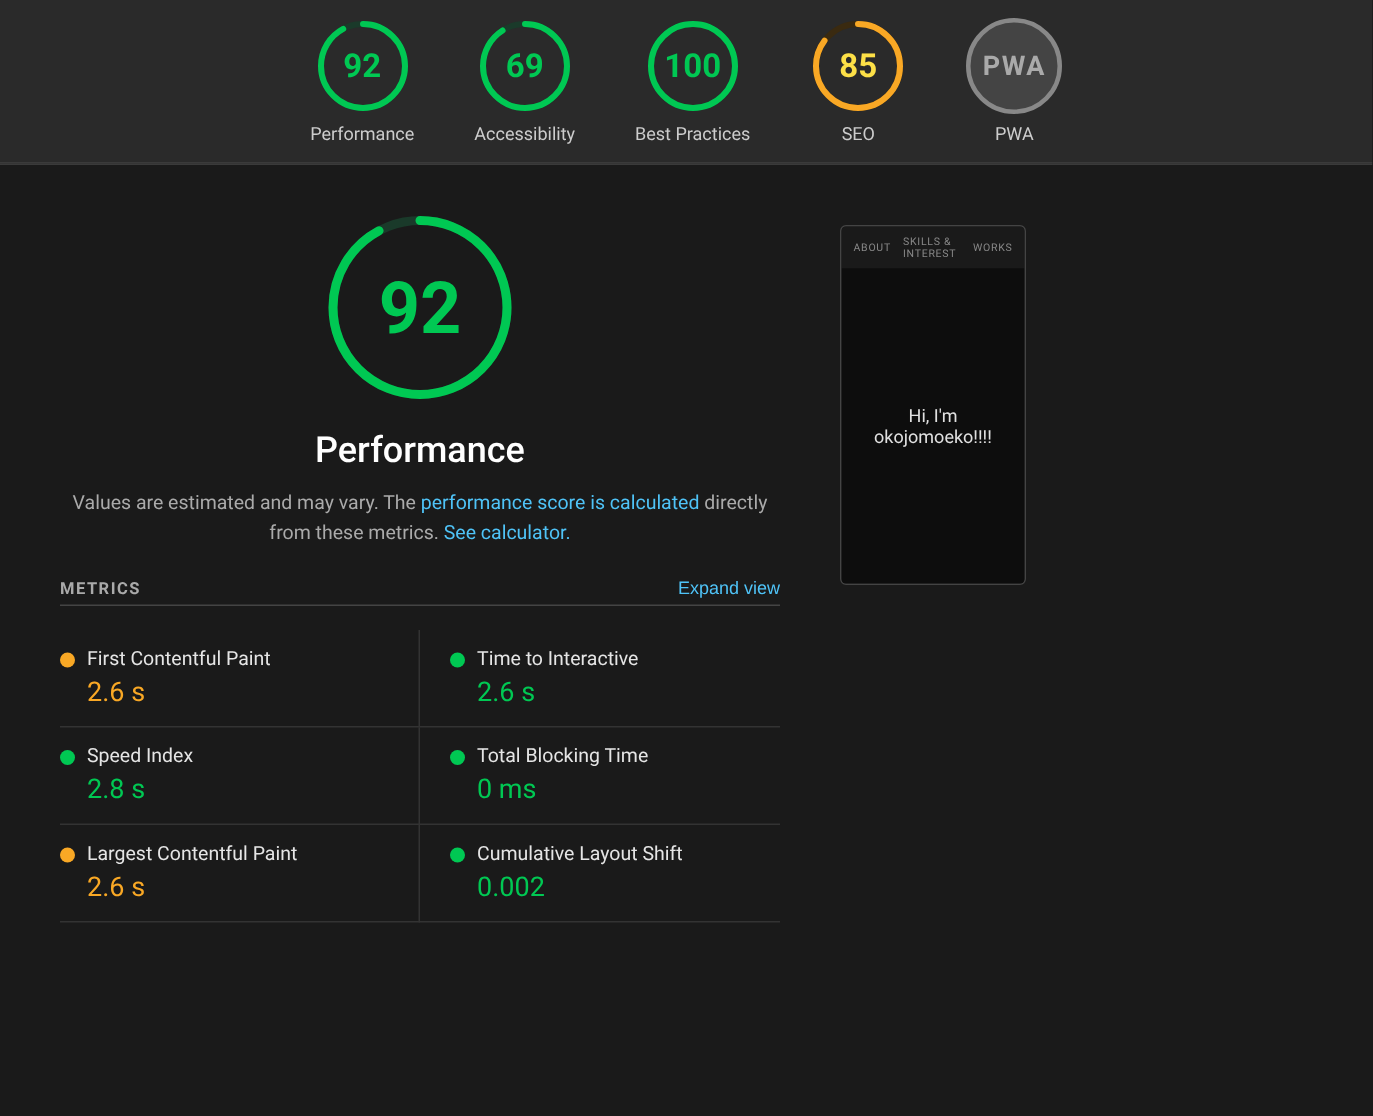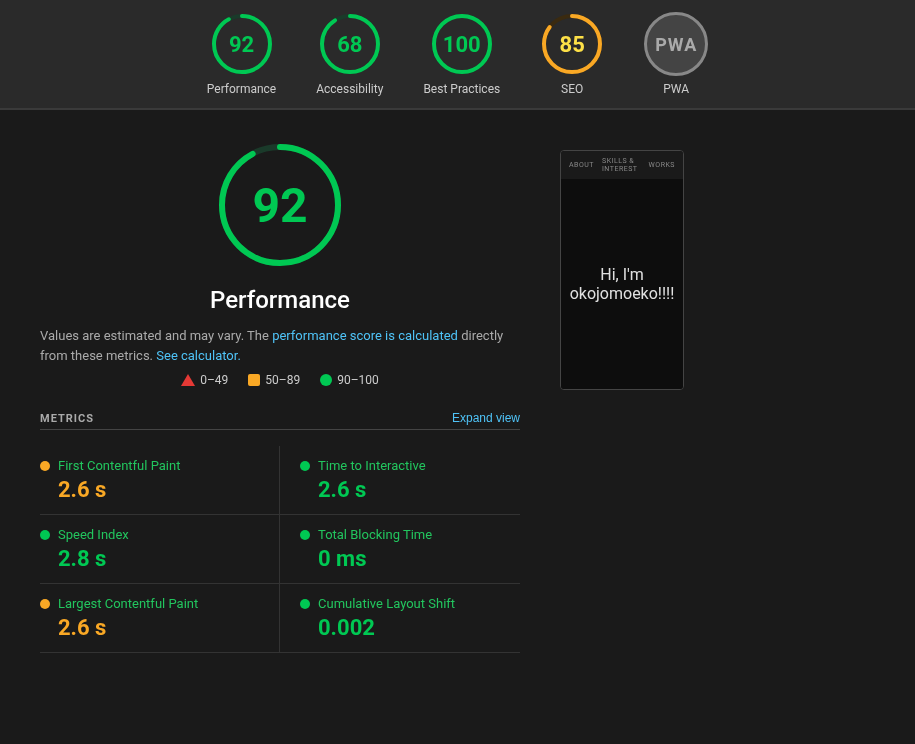--- a/index.html
+++ b/index.html
@@ -100,25 +100,25 @@
 
     .perf-title {
       text-align: center;
       font-size: 24px;
       font-weight: 500;
       color: #fff;
       margin-bottom: 12px;
     }
 
     .perf-desc {
-      text-align: left;
+      text-align: center;
       font-size: 13px;
       color: #aaa;
       line-height: 1.5;
-      margin-bottom: 8px;
+      margin-bottom: 20px;
     }
     .perf-desc a {
       color: #4fc3f7;
       text-decoration: none;
     }
 
     .legend {
       display: flex;
       justify-content: center;
       gap: 20px;
@@ -196,25 +196,25 @@
     }
     .metric-dot {
       width: 10px; height: 10px;
       border-radius: 50%;
       flex-shrink: 0;
     }
     .dot-orange { background: #f9a825; }
     .dot-green { background: #00c853; }
     .metric-name {
       font-size: 13px;
-      color: #22c55e;
+      color: #e5e5e5;
     }
     .metric-value {
-      font-size: 22px;
-      font-weight: 700;
+      font-size: 18px;
+      font-weight: 400;
       padding-left: 18px;
     }
     .val-orange { color: #f9a825; }
     .val-green { color: #00c853; }
 
     
     .right-panel {
       width: 160px;
       flex-shrink: 0;
       margin-top: 10px;
@@ -241,21 +241,21 @@
       letter-spacing: 0.5px;
     }
     .preview-body {
       flex: 1;
       background: #0d0d0d;
       display: flex;
       align-items: center;
       justify-content: center;
     }
     .preview-greeting {
-      font-size: 16px;
+      font-size: 12px;
       color: #e0e0e0;
       text-align: center;
       padding: 8px;
     }
   </style>
 </head>
 <body>
 
 <nav class="top-nav">
 
@@ -269,21 +269,21 @@
     </div>
     <span class="nav-label">Performance</span>
   </div>
 
   <div class="nav-score-item">
     <div class="score-circle circle-green">
       <svg width="64" height="64" viewBox="0 0 64 64">
         <circle cx="32" cy="32" r="28" fill="none" stroke="#1a3a2a" stroke-width="4"></circle>
         <circle cx="32" cy="32" r="28" fill="none" stroke="#00c853" stroke-width="4" stroke-dasharray="175.9" stroke-dashoffset="16" stroke-linecap="round"></circle>
       </svg>
-      <span class="score-val">68</span>
+      <span class="score-val">69</span>
     </div>
     <span class="nav-label">Accessibility</span>
   </div>
 
   <div class="nav-score-item">
     <div class="score-circle circle-green">
       <svg width="64" height="64" viewBox="0 0 64 64">
         <circle cx="32" cy="32" r="28" fill="none" stroke="#1a3a2a" stroke-width="4"></circle>
         <circle cx="32" cy="32" r="28" fill="none" stroke="#00c853" stroke-width="4" stroke-dasharray="175.9" stroke-dashoffset="0" stroke-linecap="round"></circle>
       </svg>
@@ -330,34 +330,20 @@
 
     <div class="perf-title">Performance</div>
 
     <div class="perf-desc">
       <span>Values are estimated and may vary. The</span>
       <a href="#">performance score is calculated</a>
       <span>directly from these metrics.</span>
       <a href="#">See calculator.</a>
     </div>
 
-    <div class="legend">
-      <div class="legend-item">
-        <div class="legend-dot-red"></div>
-        <span>0–49</span>
-      </div>
-      <div class="legend-item">
-        <div class="legend-dot-orange"></div>
-        <span>50–89</span>
-      </div>
-      <div class="legend-item">
-        <div class="legend-dot-green"></div>
-        <span>90–100</span>
-      </div>
-    </div>
 
     <div class="metrics-header">
       <span class="metrics-label">METRICS</span>
       <button class="expand-btn">Expand view</button>
     </div>
 
     <div class="metrics-grid">
 
       <div class="metric-item">
         <div class="metric-header">

